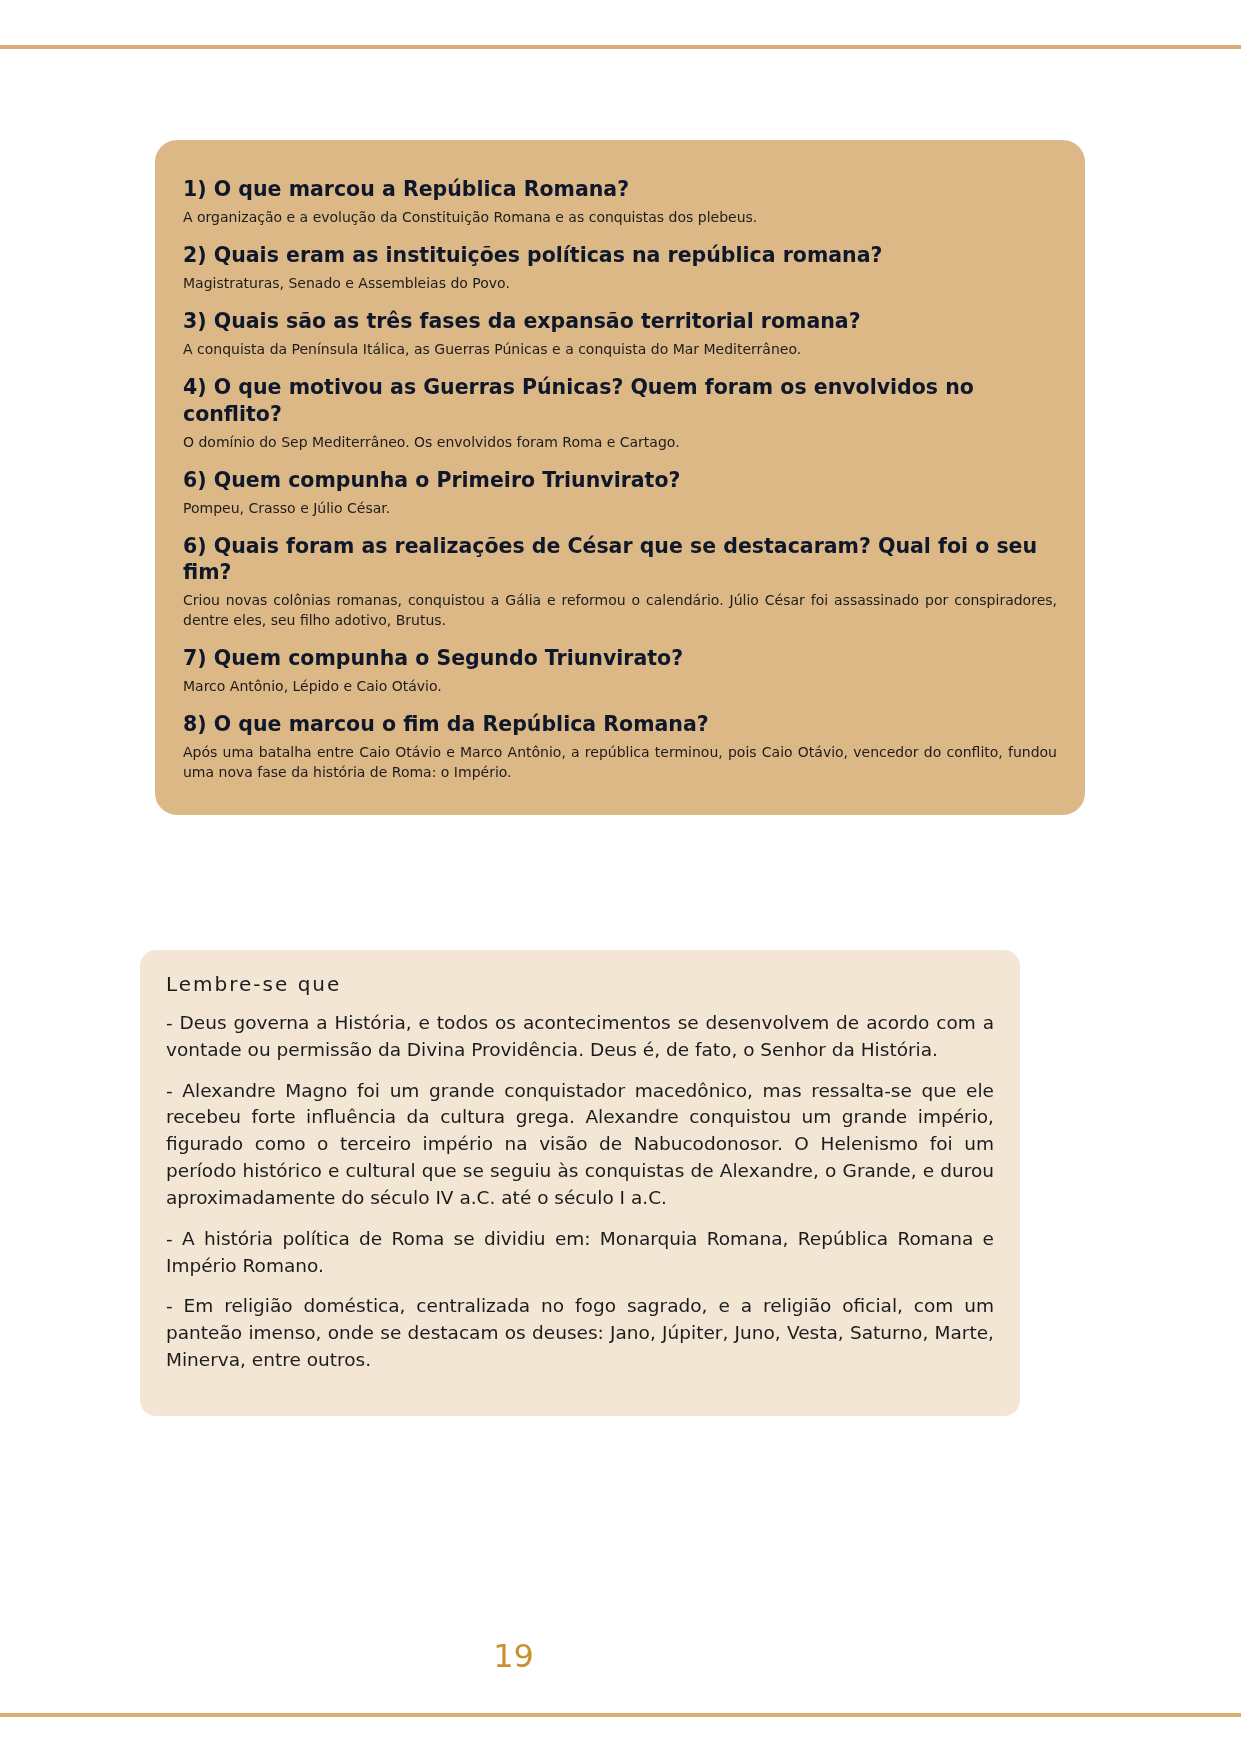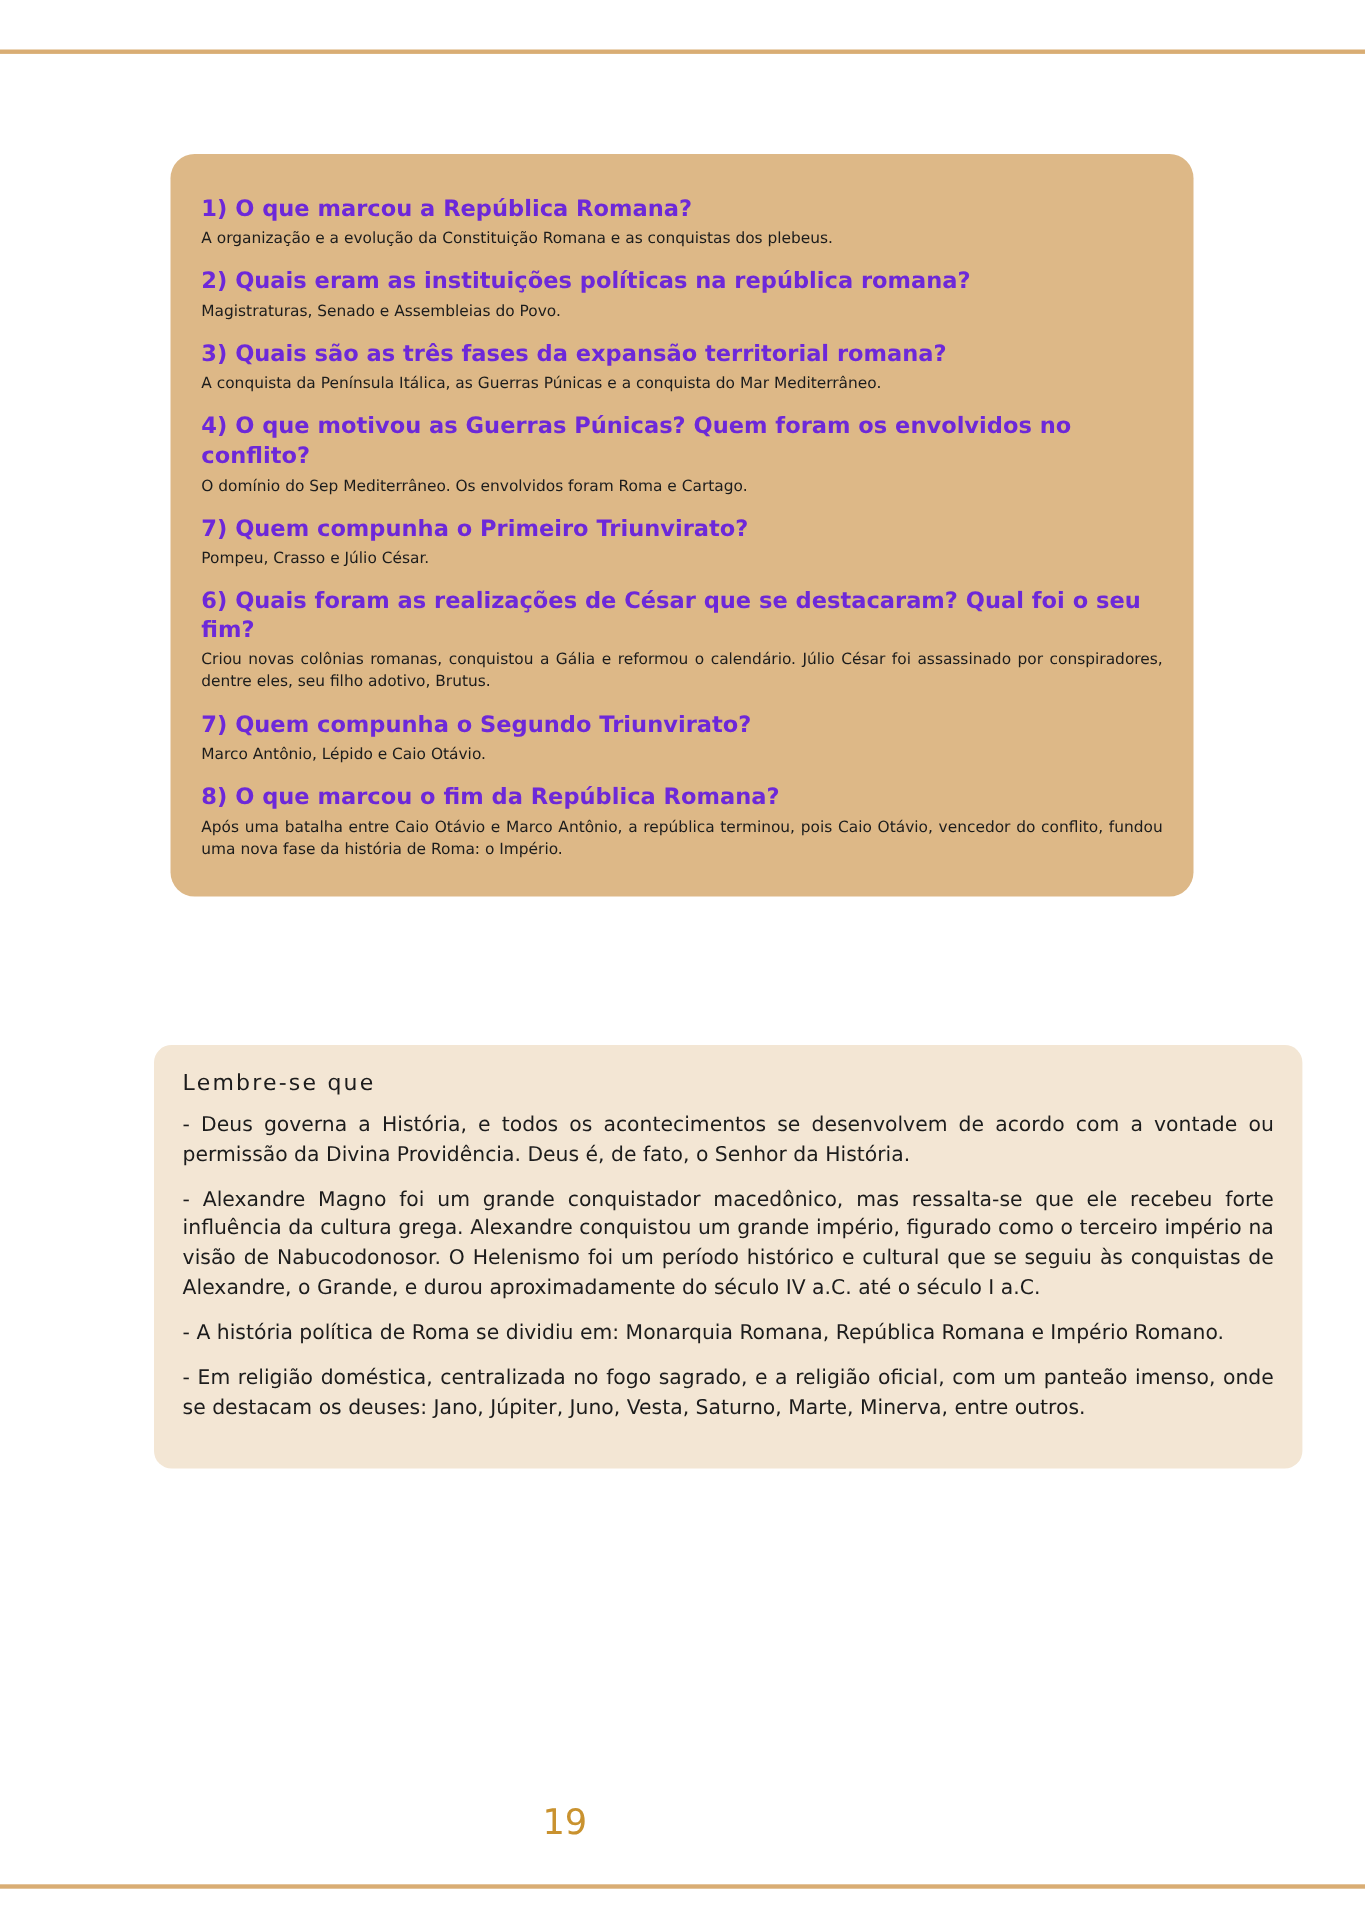--- a/index.html
+++ b/index.html
@@ -51,38 +51,38 @@
   }
   .box-summary .box-title {
     font-size: 21px;
     color: #1c1c1c;
     letter-spacing: 0.4px;
     margin-bottom: 16px;
   }
   .qa-question {
     font-size: 20.5px;
     font-weight: bold;
-    color: #6d28d9;
+    color: #0f172a;
     margin: 14px 0 6px 0;
     line-height: 1.28;
   }
   .qa-answer {
     font-size: 14px;
     color: #1c1c1c;
     margin: 0 0 4px 0;
     line-height: 1.42;
     text-align: justify;
   }
 
   
   .box-remember {
     position: absolute;
     left: 140px;
     top: 950px;
-    width: 1044px;
+    width: 880px;
     box-sizing: border-box;
     background: #f3e6d4;
     border-radius: 16px;
     padding: 22px 26px 26px 26px;
   }
   .box-remember .box-title {
     font-size: 20px;
     color: #1c1c1c;
     letter-spacing: 2px;
     margin-bottom: 14px;
@@ -123,21 +123,21 @@
 
     <p class="qa-question">2) Quais eram as instituições políticas na república romana?</p>
     <p class="qa-answer">Magistraturas, Senado e Assembleias do Povo.</p>
 
     <p class="qa-question">3) Quais são as três fases da expansão territorial romana?</p>
     <p class="qa-answer">A conquista da Península Itálica, as Guerras Púnicas e a conquista do Mar Mediterrâneo.</p>
 
     <p class="qa-question">4) O que motivou as Guerras Púnicas? Quem foram os envolvidos no conflito?</p>
     <p class="qa-answer">O domínio do Sep Mediterrâneo. Os envolvidos foram Roma e Cartago.</p>
 
-    <p class="qa-question">7) Quem compunha o Primeiro Triunvirato?</p>
+    <p class="qa-question">6) Quem compunha o Primeiro Triunvirato?</p>
     <p class="qa-answer">Pompeu, Crasso e Júlio César.</p>
 
     <p class="qa-question">6) Quais foram as realizações de César que se destacaram? Qual foi o seu fim?</p>
     <p class="qa-answer">Criou novas colônias romanas, conquistou a Gália e reformou o calendário. Júlio César foi assassinado por conspiradores, dentre eles, seu filho adotivo, Brutus.</p>
 
     <p class="qa-question">7) Quem compunha o Segundo Triunvirato?</p>
     <p class="qa-answer">Marco Antônio, Lépido e Caio Otávio.</p>
 
     <p class="qa-question">8) O que marcou o fim da República Romana?</p>
     <p class="qa-answer">Após uma batalha entre Caio Otávio e Marco Antônio, a república terminou, pois Caio Otávio, vencedor do conflito, fundou uma nova fase da história de Roma: o Império.</p>

